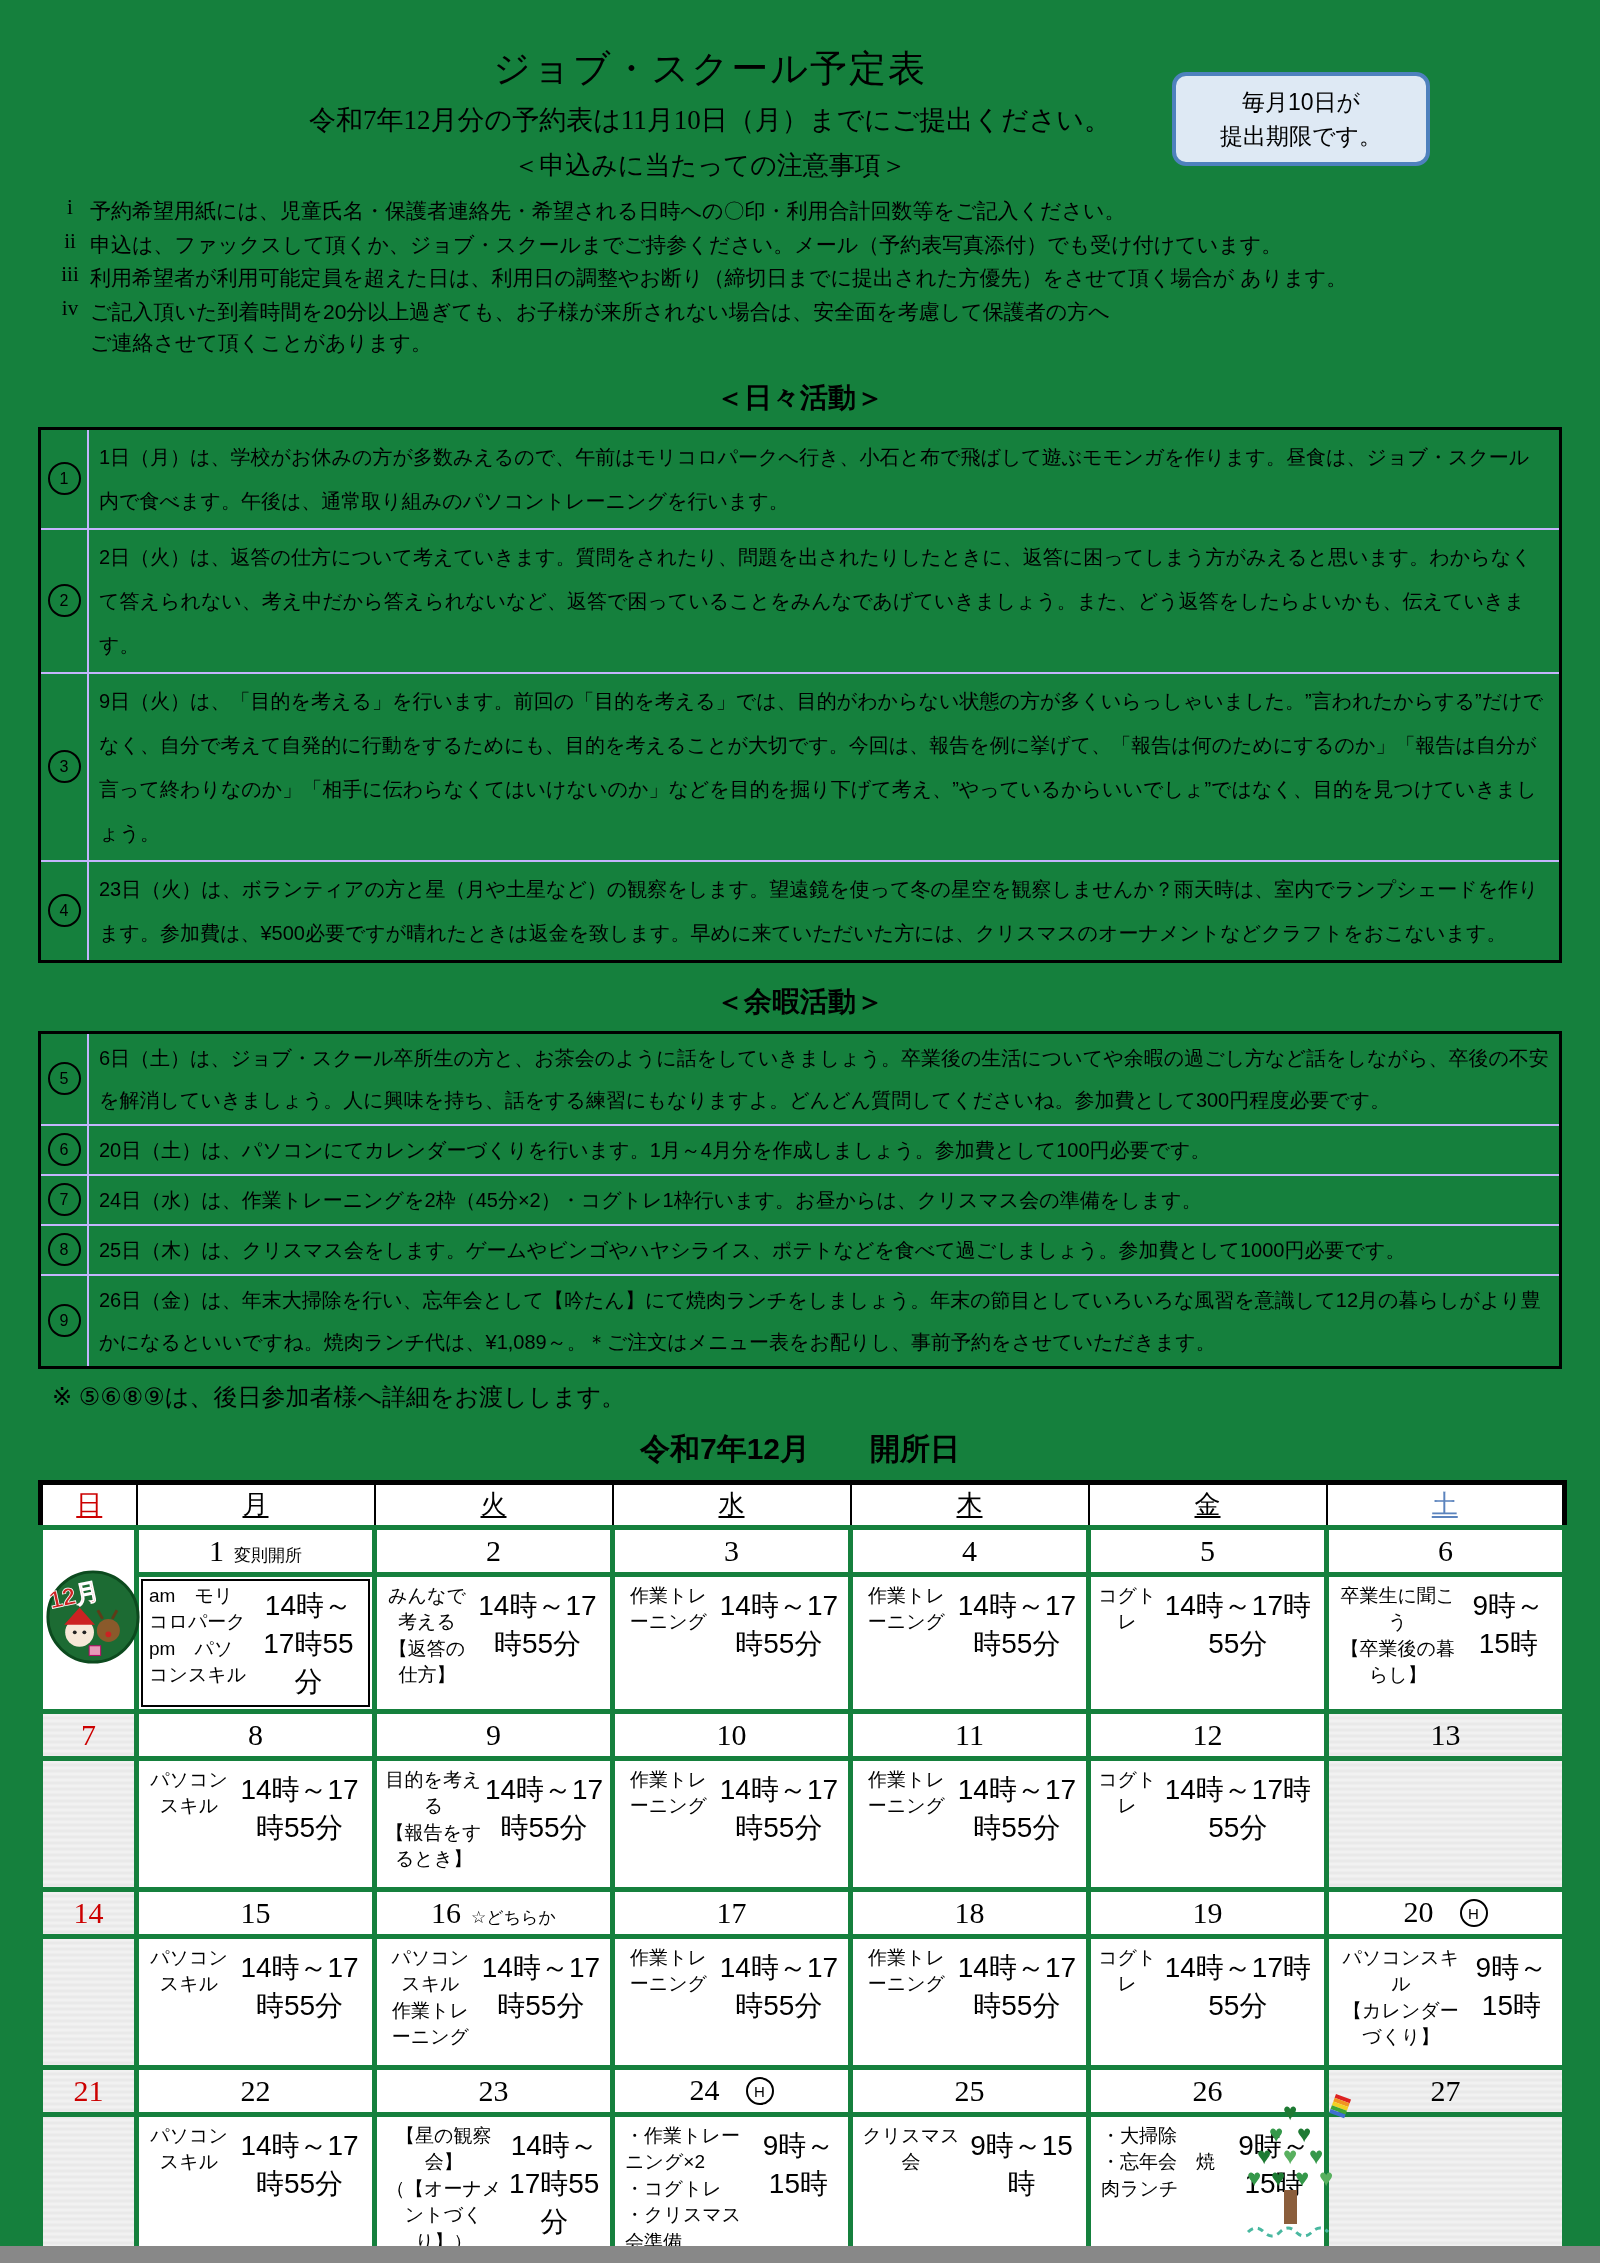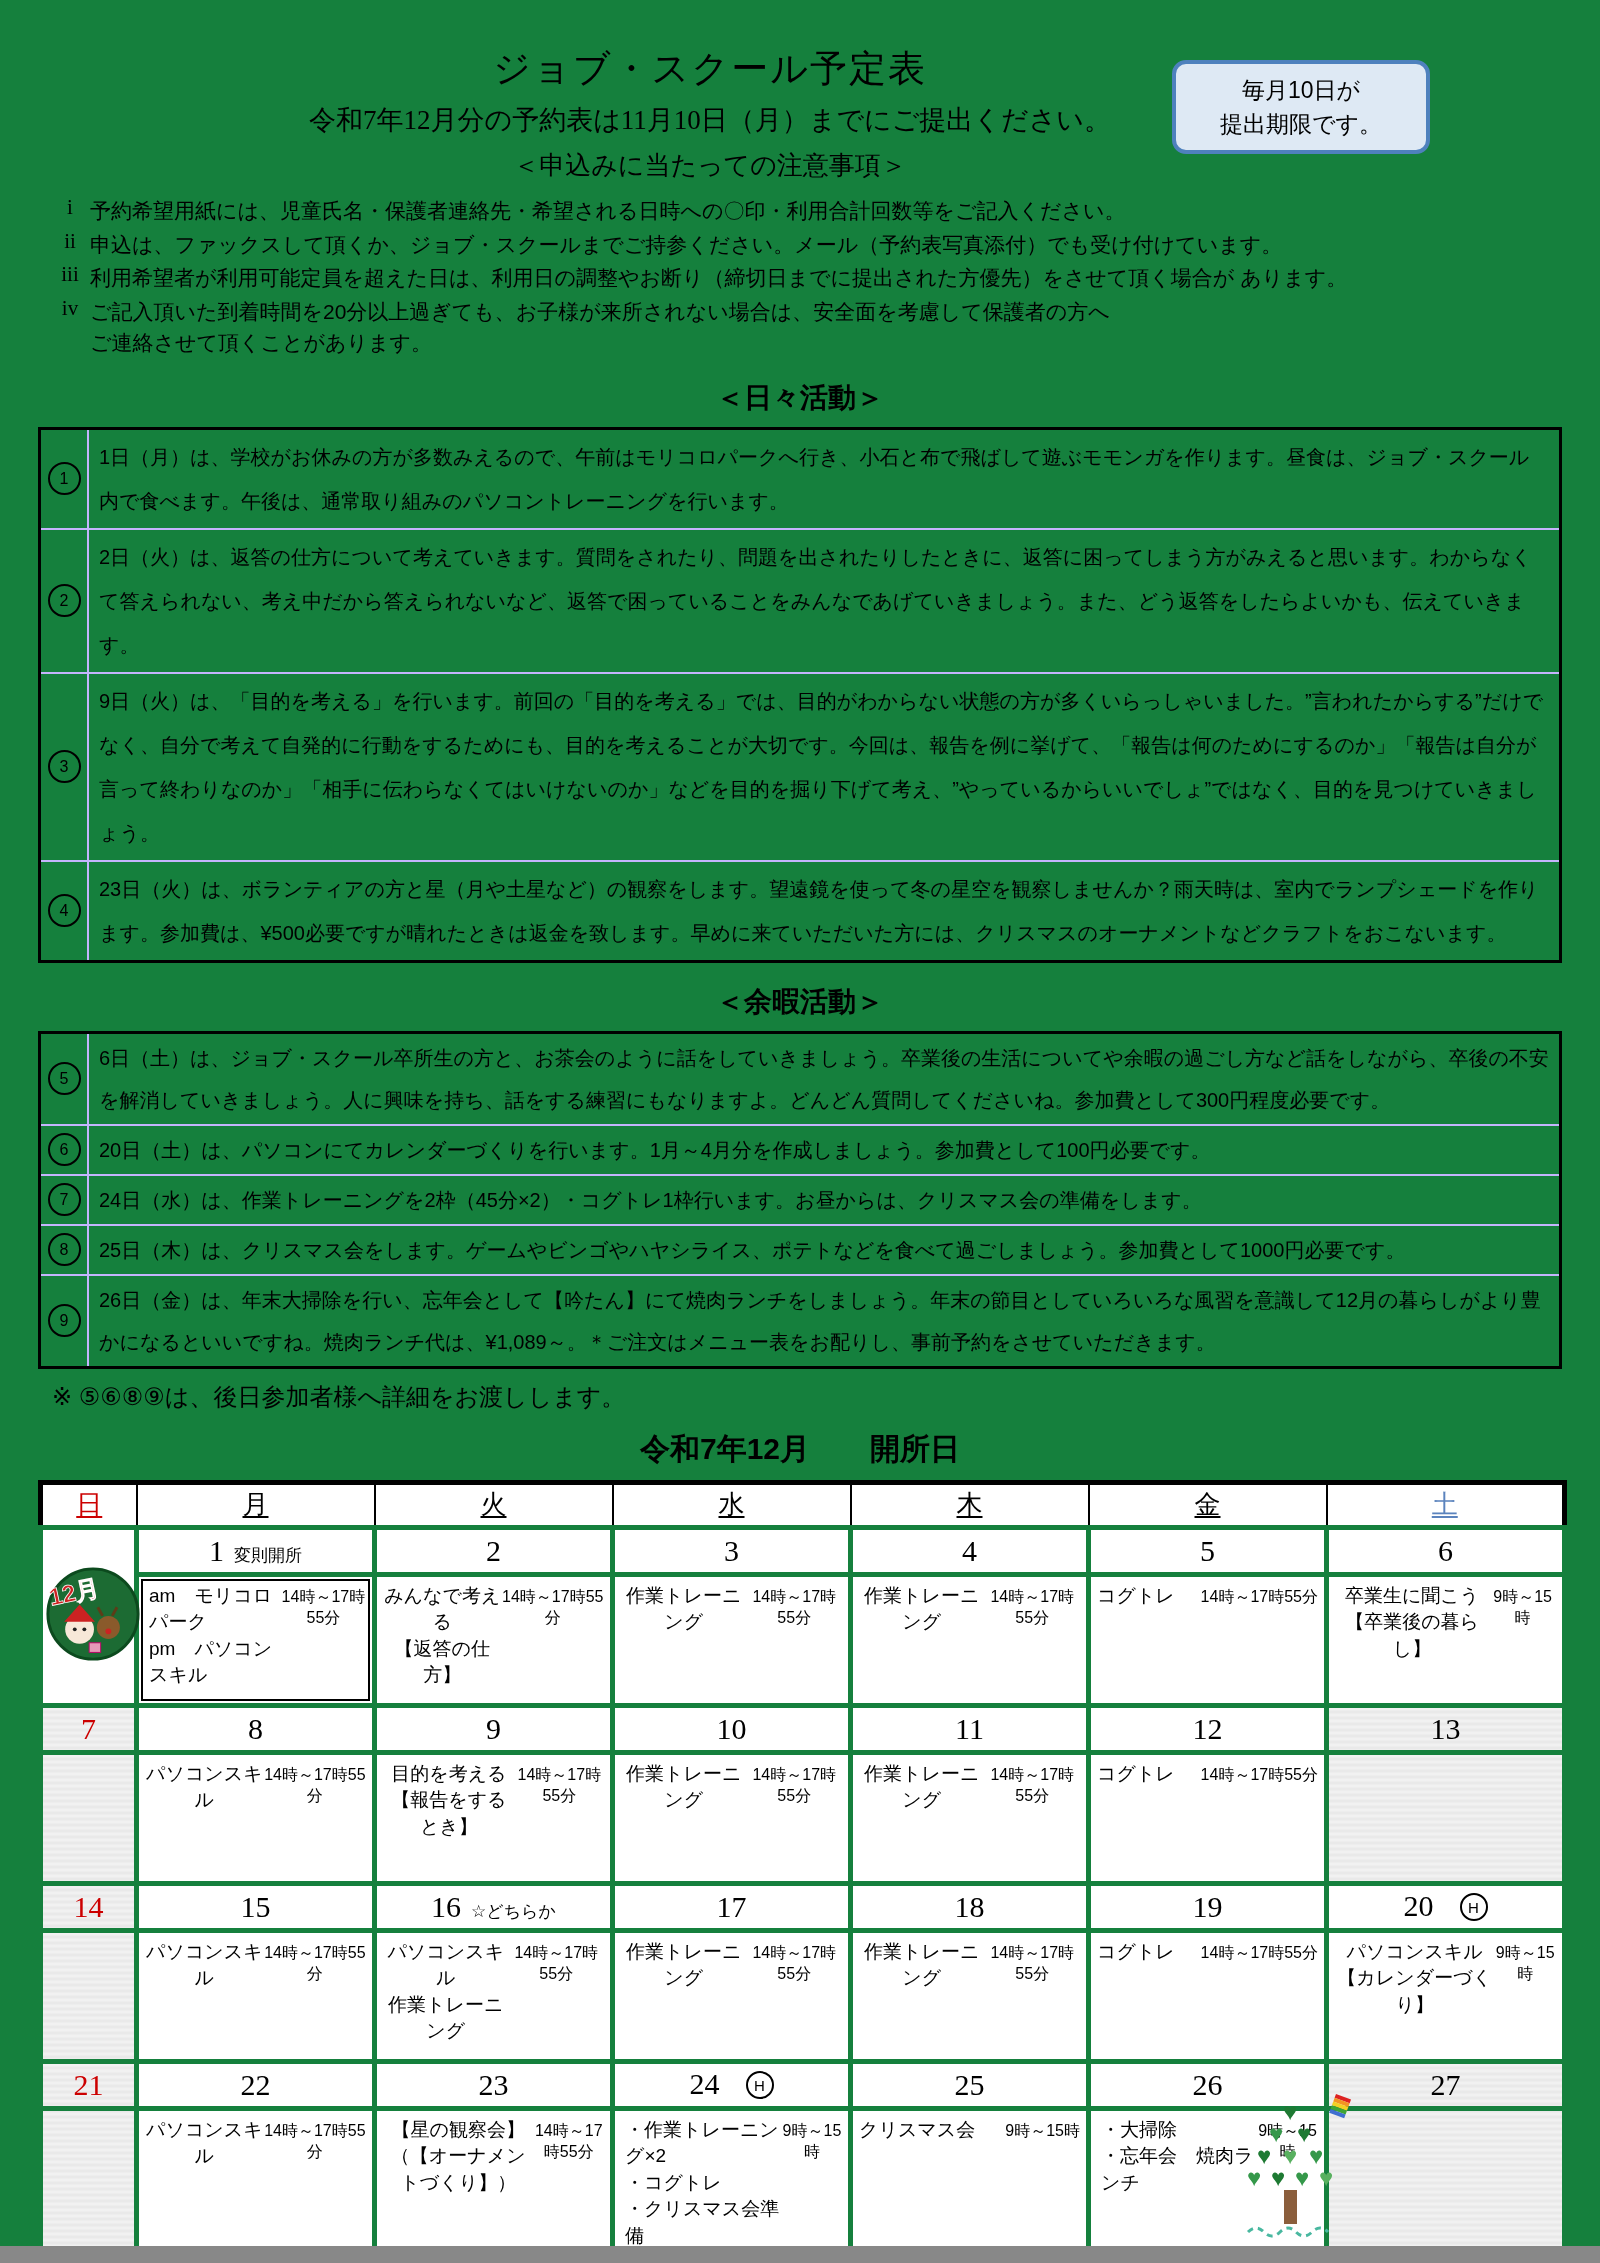--- a/index.html
+++ b/index.html
@@ -9,21 +9,21 @@
     font-family:"Liberation Sans","DejaVu Sans",sans-serif;
     overflow:hidden;
   }
   
   .doc-head{position:relative; padding-top:44px;}
   .centered{width:1420px; text-align:center;}
   .title{font-family:"Liberation Serif","DejaVu Serif",serif; font-size:37px; letter-spacing:2px;}
   .subtitle{font-family:"Liberation Serif","DejaVu Serif",serif; font-size:27px; margin-top:8px;}
   .notice-heading{font-family:"Liberation Serif","DejaVu Serif",serif; font-size:26px; margin-top:10px;}
   .deadline{
-    position:absolute; top:60px; right:170px; width:250px; height:86px;
+    position:absolute; top:72px; right:170px; width:250px; height:86px;
     border:4px solid var(--deadline-border); border-radius:14px;
     background:var(--deadline-bg);
     display:flex; align-items:center; justify-content:center; text-align:center;
     font-size:23px; line-height:1.5; white-space:pre-line;
   }
   .notes{margin:12px 40px 0 50px;}
   .note-row{display:flex; margin-bottom:2px;}
   .note-num{width:40px; text-align:center; font-size:21px; flex:none; font-family:"Liberation Serif","DejaVu Serif",serif;}
   .note-text{flex:1; font-size:21px; line-height:1.5; white-space:pre-line;}
   
@@ -48,21 +48,21 @@
   .dnum{font-family:"Liberation Serif","DejaVu Serif",serif; font-size:30px;}
   .sun .dnum{color:var(--sun-red);}
   .dnote{font-size:17px; margin-left:10px;}
   .dmark{display:inline-flex; width:24px; height:24px; border:2px solid #000; border-radius:50%;
          align-items:center; justify-content:center; font-size:15px; margin-left:26px; position:relative; top:-3px;}
   .content-row td{border-bottom:3px solid #000;}
   .ccell{height:112px; padding:6px 6px 8px 6px; vertical-align:top;}
   .cwrap{display:flex; flex-direction:row; justify-content:space-between; height:100%; min-height:100px;}
   .act{font-size:19px; line-height:1.4; text-align:center; white-space:pre-line;}
   .left .act{text-align:left; padding-left:4px;}
-  .time{font-size:16px; text-align:center; margin-top:4px;}
+  .time{font-size:28px; text-align:center; margin-top:4px;}
   .closed{background:repeating-linear-gradient(0deg,#e9e9e9 0 3px,#f1f1f1 3px 6px);}
   .boxed{box-shadow:inset 0 0 0 2px #fff, inset 0 0 0 4px #000;}
   .badge-cell{text-align:center; vertical-align:middle; padding:2px;}
   .tree-logo{position:absolute; left:1238px; top:2092px;}
 </style>
 </head>
 <body>
 
 <div class="page">
 

